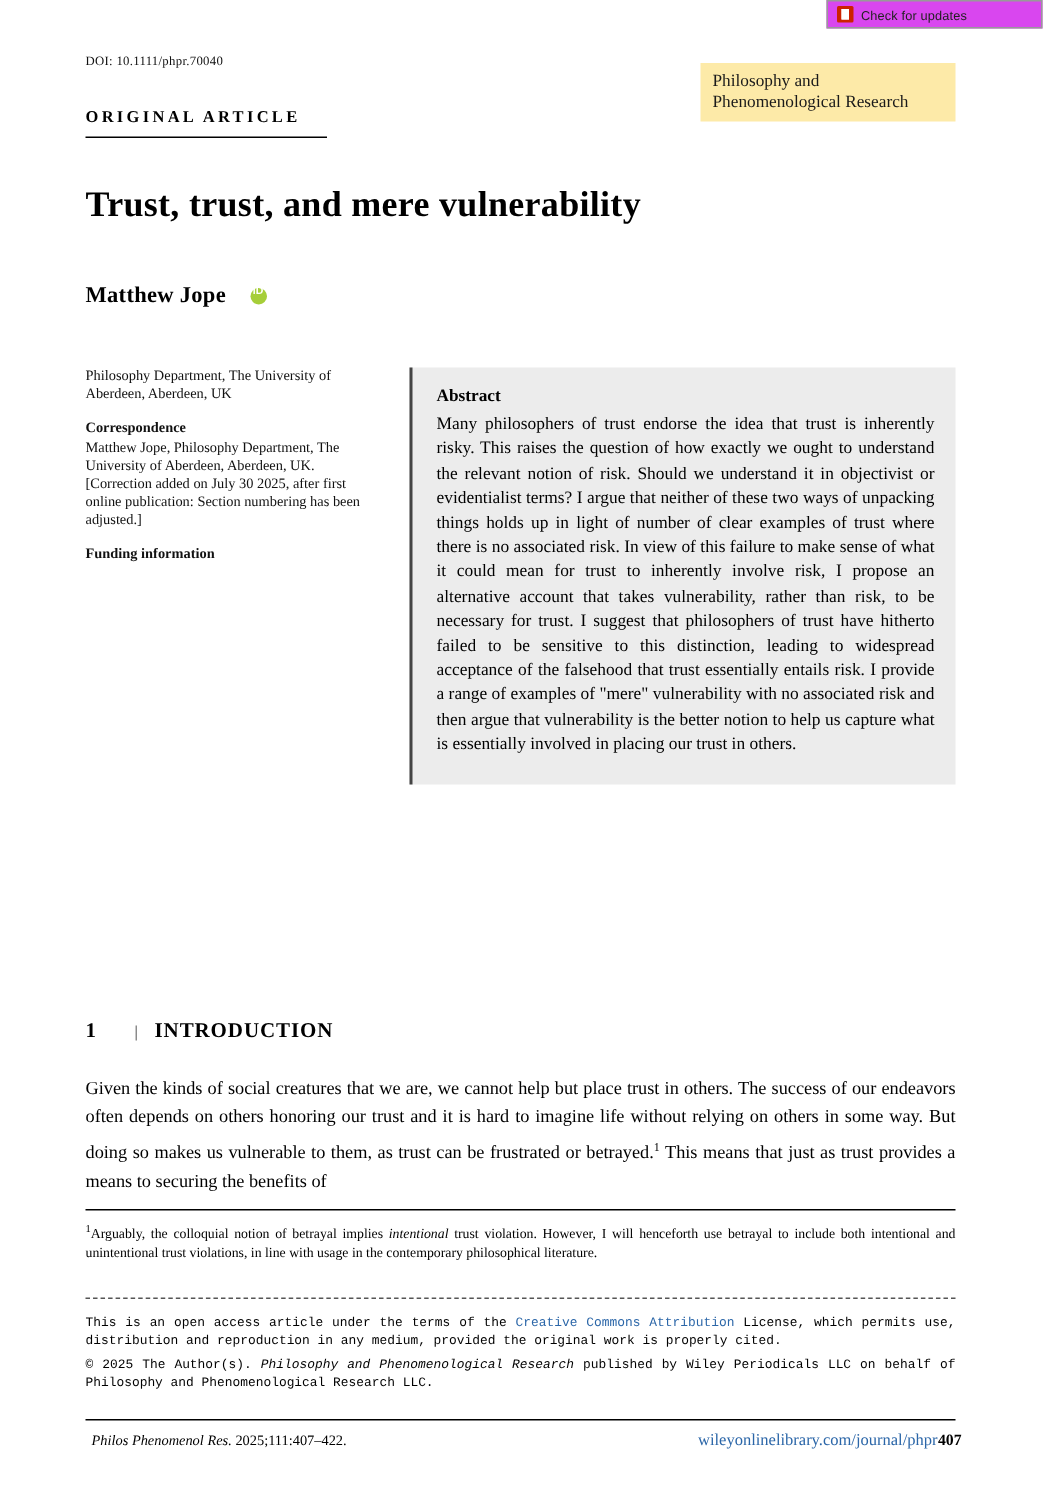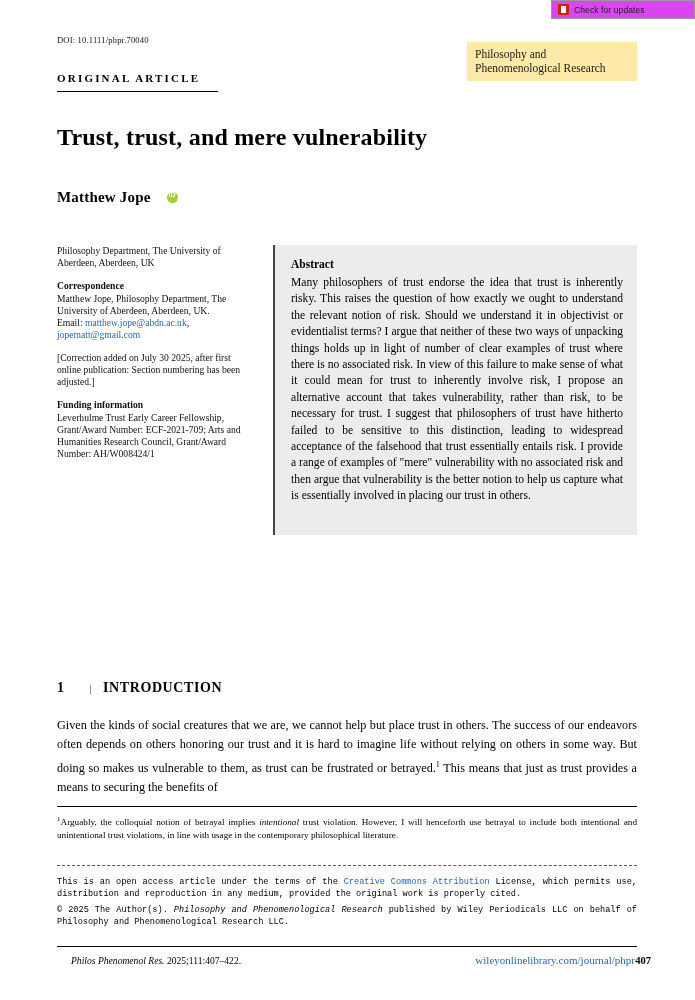--- a/index.html
+++ b/index.html
@@ -174,21 +174,21 @@
 
   
   .abstract {
     position: absolute;
     top: 245px;
     left: 216px;
     width: 364px;
     background: #ececec;
     border-left: 2px solid #444444;
     box-sizing: border-box;
-    padding: 13px 14px 30px 16px;
+    padding: 13px 14px 18px 16px;
   }
   .abstract h4 {
     margin: 0 0 5px 0;
     font-size: 11.5px;
     font-weight: bold;
   }
   .abstract p {
     margin: 0;
     font-size: 11.6px;
     line-height: 16.4px;
@@ -274,21 +274,21 @@
     position: absolute;
     top: 946px;
     left: 0;
     width: 580px;
     height: 1px;
     background: #000000;
   }
   .footer {
     position: absolute;
     top: 954px;
-    left: 14px;
+    left: 4px;
     width: 580px;
     display: flex;
     align-items: flex-end;
     font-size: 9.6px;
   }
   .footer .cite { font-style: italic; }
   .footer .cite span { font-style: normal; }
   .footer .link {
     margin-left: auto;
     color: #2b66a8;
@@ -328,29 +328,24 @@
   <div class="author">
     <span>Matthew Jope</span>
     <span class="orcid"></span>
   </div>
 
   <div class="leftcol">
     <p>Philosophy Department, The University of Aberdeen, Aberdeen, UK</p>
 
     <p class="hd">Correspondence</p>
     <p style="margin-bottom:0;">Matthew Jope, Philosophy Department, The University of Aberdeen, Aberdeen, UK.</p>
-    <p>
-      <span>Email: </span><a href="#">matthew.jope@abdn.ac.uk</a><span>,</span>
-      <a href="#">jopematt@gmail.com</a>
-    </p>
 
     <p>[Correction added on July 30 2025, after first online publication: Section numbering has been adjusted.]</p>
 
     <p class="hd">Funding information</p>
-    <p>Leverhulme Trust Early Career Fellowship, Grant/Award Number: ECF-2021-709; Arts and Humanities Research Council, Grant/Award Number: AH/W008424/1</p>
   </div>
 
   <div class="abstract">
     <h4>Abstract</h4>
     <p>Many philosophers of trust endorse the idea that trust is inherently risky. This raises the question of how exactly we ought to understand the relevant notion of risk. Should we understand it in objectivist or evidentialist terms? I argue that neither of these two ways of unpacking things holds up in light of number of clear examples of trust where there is no associated risk. In view of this failure to make sense of what it could mean for trust to inherently involve risk, I propose an alternative account that takes vulnerability, rather than risk, to be necessary for trust. I suggest that philosophers of trust have hitherto failed to be sensitive to this distinction, leading to widespread acceptance of the falsehood that trust essentially entails risk. I provide a range of examples of "mere" vulnerability with no associated risk and then argue that vulnerability is the better notion to help us capture what is essentially involved in placing our trust in others.</p>
   </div>
 
   <div class="sec-head">
     <span class="sec-num">1</span>
     <span class="sec-bar">|</span>

